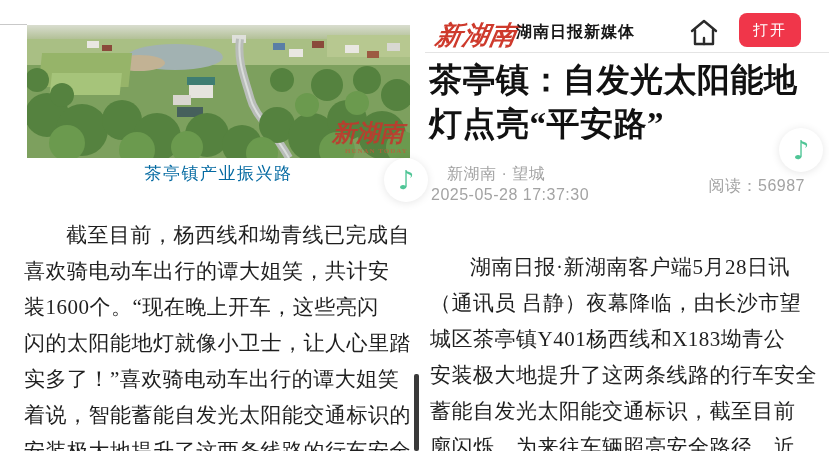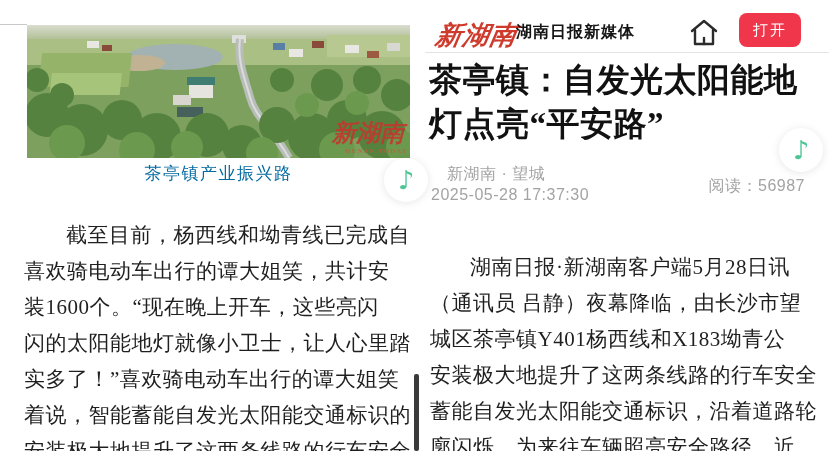--- a/index.html
+++ b/index.html
@@ -184,19 +184,19 @@
 
   <div class="abs audio audio-right">
     <span class="note">♪</span>
   </div>
 
   <div>
     <div class="line rcol indent-r" style="top:249px">湖南日报·新湖南客户端5月28日讯</div>
     <div class="line rcol" style="top:285px">（通讯员  吕静）夜幕降临，由长沙市望</div>
     <div class="line rcol" style="top:321px">城区茶亭镇Y401杨西线和X183坳青公</div>
     <div class="line rcol" style="top:357px">安装极大地提升了这两条线路的行车安全</div>
-    <div class="line rcol" style="top:393px">蓄能自发光太阳能交通标识，沿着道路轮</div>
+    <div class="line rcol" style="top:393px">蓄能自发光太阳能交通标识，截至目前</div>
     <div class="line rcol" style="top:429px">廓闪烁，为来往车辆照亮安全路径。近</div>
   </div>
 
   <div class="abs scrollbar"></div>
 
 </div>
 
 </body></html>

